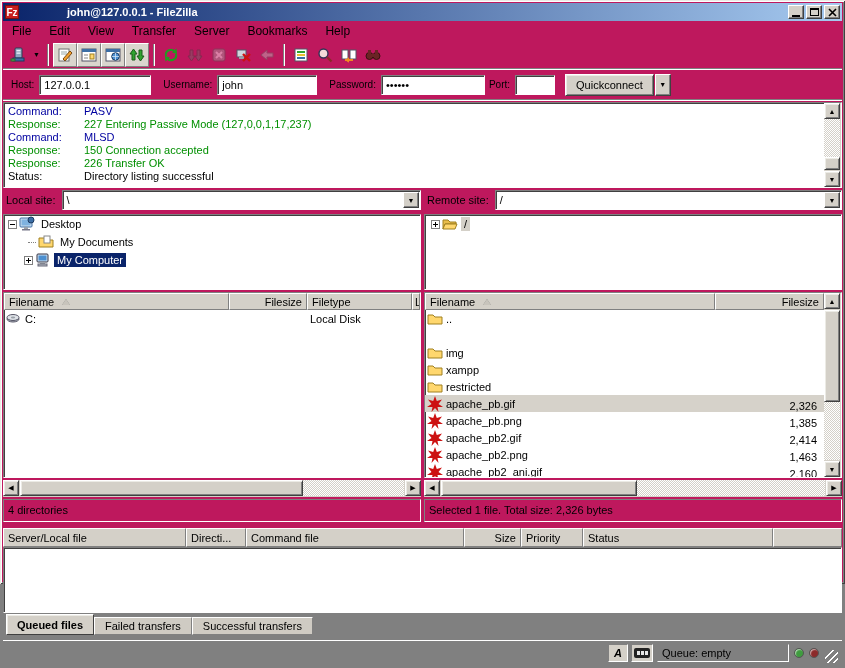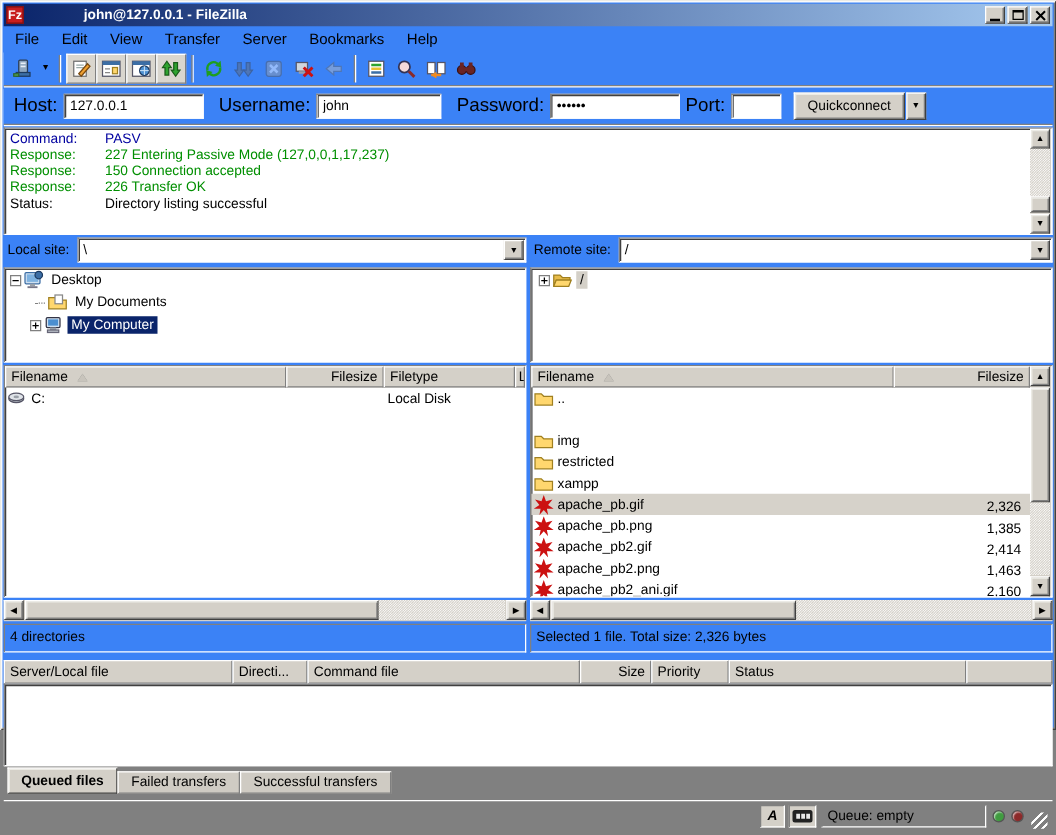--- a/index.html
+++ b/index.html
@@ -1,18 +1,18 @@
 <!DOCTYPE html>
 <html><head>
 <meta charset="utf-8">
 <style>
   * { margin:0; padding:0; box-sizing:border-box; }
   html,body { width:845px; height:668px; font-family:"Liberation Sans", sans-serif; }
   body { background:#808080; }
-  .window { position:relative; width:845px; height:584px; background:#3b82f6;
+  .window { position:relative; width:845px; height:584px; background:#be185d;
     box-shadow: inset 1px 1px 0 #ecebe5, inset -1px -1px 0 #404040, inset 2px 2px 0 #fff, inset -2px -2px 0 #808080; }
   .abs { position:absolute; }
   .field { background:#fff; border:1px solid; border-color:#808080 #fff #fff #808080; box-shadow: inset 1px 1px 0 #404040; }
 
   
   .titlebar { left:3px; top:3px; width:839px; height:18px; background:linear-gradient(90deg,#0a246a,#a6caf0);
     display:flex; align-items:center; padding:0 2px; }
   .fz-logo { width:14px; height:14px; background:#c81e1e; color:#fff; font-size:10px; font-weight:bold;
     display:flex; align-items:center; justify-content:center; margin-right:4px; border:1px solid #7a0f0f; }
   .title-text { color:#fff; font-size:11px; font-weight:bold; flex:1;margin-left:44px; }
@@ -32,21 +32,21 @@
   .tb-btn { width:24px; height:24px; display:flex; align-items:center; justify-content:center; }
   .tb-btn.toggled { border:1px solid; border-color:#fff #808080 #808080 #fff; background:#dad6ce; }
   .tb-drop { width:13px; height:22px; display:flex; align-items:center; justify-content:center; font-size:7px; }
   .tb-sep { width:2px; height:22px; border-left:1px solid #808080; border-right:1px solid #fff; margin:0 4px; }
   .dis { filter:grayscale(1) opacity(0.45); }
   svg.icon16 { width:16px; height:16px; display:block; }
 
   
   .quickbar { left:3px; top:70px; width:839px; height:30px; display:flex; align-items:center; padding-left:8px;
     border-bottom:1px solid #808080; box-shadow:0 1px 0 #fff; }
-  .q-label { font-size:15px; margin-right:5px; }
+  .q-label { font-size:10px; margin-right:5px; }
   .q-input { height:20px; font-size:11px; padding:2px 4px; font-family:"Liberation Sans",sans-serif; outline:none; }
   .qc-btn { height:22px; padding:0 10px; font-size:11px; background:#d4d0c8;
     border:1px solid; border-color:#fff #404040 #404040 #fff; box-shadow: inset 1px 1px 0 #ecebe5, inset -1px -1px 0 #808080; }
   .qc-drop { width:16px; height:22px; margin-left:1px; background:#d4d0c8; font-size:7px;
     border:1px solid; border-color:#fff #404040 #404040 #fff; box-shadow: inset -1px -1px 0 #808080;
     display:flex; align-items:center; justify-content:center; }
 
   
   .log { left:3px; top:102px; width:839px; height:86px; background:#fff; position:absolute;
     border:1px solid; border-color:#808080 #fff #fff #808080; box-shadow: inset 1px 1px 0 #404040; overflow:hidden; }
@@ -295,20 +295,21 @@
     <span class="q-label" style="margin-left:4px">Port:</span>
     <input class="q-input field" style="width: 40px;" readonly="" value="">
     <button class="qc-btn" style="margin-left:10px">Quickconnect</button>
     <div class="qc-drop">▼</div>
   </div>
 
   <div class="log">
     <div style="padding-top:2px">
       <div class="log-line t-command"><span class="log-label">Command:</span><span>PASV</span></div>
       <div class="log-line t-response"><span class="log-label">Response:</span><span>227 Entering Passive Mode (127,0,0,1,17,237)</span></div>
+      <div class="log-line t-command"><span class="log-label">Command:</span><span>MLSD</span></div>
       <div class="log-line t-response"><span class="log-label">Response:</span><span>150 Connection accepted</span></div>
       <div class="log-line t-response"><span class="log-label">Response:</span><span>226 Transfer OK</span></div>
       <div class="log-line t-status"><span class="log-label">Status:</span><span>Directory listing successful</span></div>
     </div>
     <div class="sb-v" style="right:0; top:0; bottom:0; background:#d4d0c8">
       <div class="sb-btn" style="top:0; left:0">▲</div>
       <div class="sb-track" style="top:16px; bottom:30px; left:0; width:16px"></div>
       <div class="sb-thumb" style="bottom:17px; left:0; width:16px; height:13px"></div>
       <div class="sb-btn" style="bottom:0; left:0">▼</div>
     </div>
@@ -454,32 +455,32 @@
               </div>
             <div class="fcell right" style="width:109px">
                 <span></span>
               </div>
           </div>
           <div class="frow">
             <div class="fcell" style="width:290px">
                 <svg class="fic" viewBox="0 0 16 16">
                   <path d="M1 4 L6 4 L8 6 L15 6 L15 13 L1 13 Z" fill="#ffd76e" stroke="#a08020"></path>
                 </svg>
+                <span>xampp</span>
+              </div>
+            <div class="fcell right" style="width:109px">
+                <span></span>
+              </div>
+          </div>
+          <div class="frow">
+            <div class="fcell" style="width:290px">
+                <svg class="fic" viewBox="0 0 16 16">
+                  <path d="M1 4 L6 4 L8 6 L15 6 L15 13 L1 13 Z" fill="#ffd76e" stroke="#a08020"></path>
+                </svg>
                 <span>restricted</span>
-              </div>
-            <div class="fcell right" style="width:109px">
-                <span></span>
-              </div>
-          </div>
-          <div class="frow">
-            <div class="fcell" style="width:290px">
-                <svg class="fic" viewBox="0 0 16 16">
-                  <path d="M1 4 L6 4 L8 6 L15 6 L15 13 L1 13 Z" fill="#ffd76e" stroke="#a08020"></path>
-                </svg>
-                <span>xampp</span>
               </div>
             <div class="fcell right" style="width:109px">
                 <span></span>
               </div>
           </div>
 
           <div class="frow row-sel">
             <div class="fcell" style="width:290px">
                 <svg class="fic" viewBox="0 0 16 16">
                   <polygon points="8,0 9.8,5 15,3.5 11.5,8 16,11 10.5,11 11.5,16 8,12 4.5,16 5.5,11 0,11 4.5,8 1,3.5 6.2,5" fill="#cc1111"></polygon>

